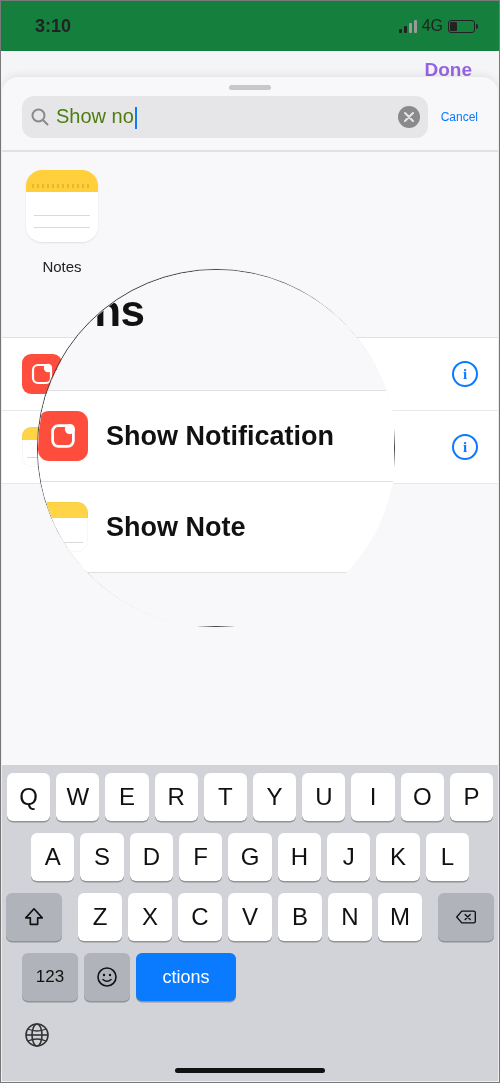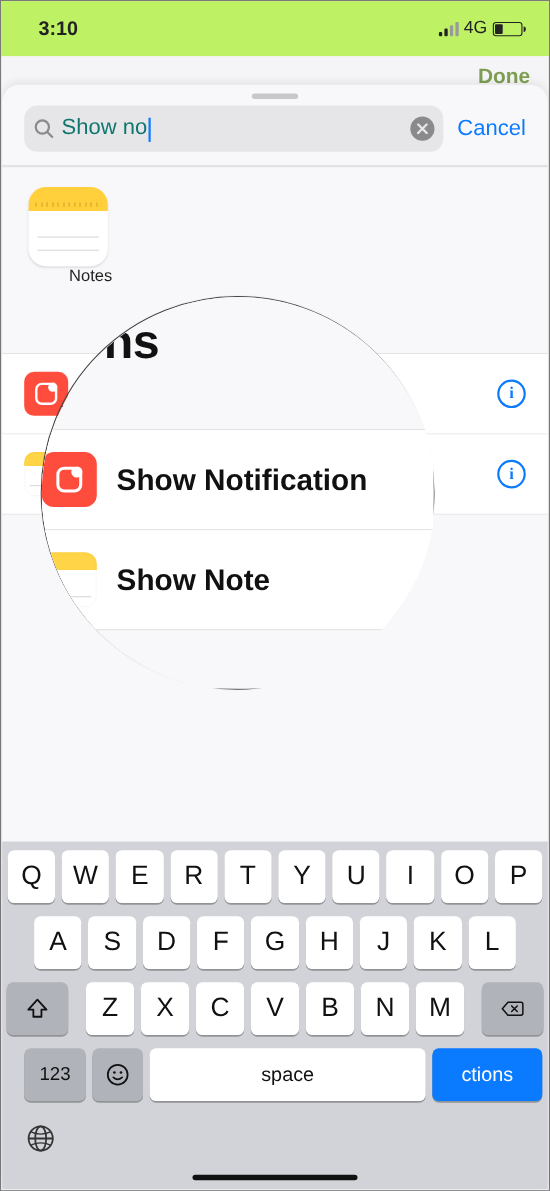--- a/index.html
+++ b/index.html
@@ -1,50 +1,50 @@
 <!DOCTYPE html>
 <html><head>
 <meta charset="utf-8">
 <style>
     * { margin: 0; padding: 0; box-sizing: border-box; -webkit-font-smoothing: antialiased; }
     html, body { width: 500px; height: 1083px; font-family: -apple-system, "Helvetica Neue", Arial, sans-serif; background: #c8c8c8; overflow: hidden; position: relative; }
     .phone-frame { position: absolute; left:0; top:0; right:0; bottom:0; background:#f5f5f7; border:1px solid #7a7a7a;}
     
-    .status-bar { height: 50px; background: #bef264; display:flex; align-items:center; justify-content:space-between; padding:0 24px 0 34px; font-size:18px; font-weight:600; color:#222;}
+    .status-bar { height: 50px; background: #15803d; display:flex; align-items:center; justify-content:space-between; padding:0 24px 0 34px; font-size:18px; font-weight:600; color:#222;}
     .status-right { display:flex; align-items:center; gap:5px;}
     .cell-bars { display:flex; align-items:flex-end; gap:2px; height:13px;}
     .cell-bars span{ width:3px; background:#9a9a9a; border-radius:1px;}
     .cell-bars span:nth-child(1){height:4px;background:#222;}
     .cell-bars span:nth-child(2){height:7px;background:#222;}
     .cell-bars span:nth-child(3){height:10px;}
     .cell-bars span:nth-child(4){height:13px;}
     .network-label{font-size:16px; font-weight:500;}
     .battery{ width:27px; height:13px; border:1.5px solid #222; border-radius:3px; position:relative;}
     .battery::after{content:""; position:absolute; right:-4px; top:3px; width:2px; height:5px; background:#222; border-radius:0 2px 2px 0;}
     .battery-inner{ position:absolute; left:1px; top:1px; bottom:1px; width:28%; background:#222; border-radius:1px;}
     
-    .done-ghost{ position:absolute; right:17px; top:58px; color:#4d7c0f; font-weight:600; font-size:19px; opacity:0.7;}
+    .done-ghost{ position:absolute; right:27px; top:58px; color:#6d28d9; font-weight:600; font-size:19px; opacity:0.7;}
     
     .sheet{ position:absolute; left:1px; right:1px; top:76px; bottom:1px; background:#f8f8fa; border-top-left-radius:16px; border-top-right-radius:16px; display:flex; flex-direction:column; box-shadow: 0 -2px 8px rgba(0,0,0,0.08);}
     .grabber{ width:42px; height:5px; background:#c8c8c8; border-radius:3px; margin:8px auto 6px;}
     .search-row{ display:flex; align-items:center; gap:13px; padding:0 20px 12px 20px;}
     .search-field{ flex:1; height:42px; background:#e6e6e9; border-radius:12px; display:flex; align-items:center; padding:0 8px; gap:6px;}
     .clear-btn{ width:22px; height:22px; border-radius:50%; background:#8a8a8d; display:flex; align-items:center; justify-content:center; color:#e6e6e9; font-size:13px; flex-shrink:0;}
-    .cancel-link{ color:#0a7aff; font-size:20px;}
+    .cancel-link{ color:#0a7aff; font-size:12px;}
     .divider{ height:1px; background:#e1e1e4;}
     .content{ flex:1; overflow:hidden; position:relative;}
     .section-header{ font-size:24px; font-weight:700; padding:22px 20px 20px; color:#111;}
     .apps-row{ padding:0 20px 14px;}
     .app-tile{ width:80px; text-align:center;}
     .app-icon-notes{ width:72px; height:72px; border-radius:16px; background: linear-gradient(#ffd03c 0%, #ffd03c 30%, #fff 30%, #fff 100%); box-shadow:0 1px 2px rgba(0,0,0,0.1); position:relative; margin:0 auto;}
     .app-icon-notes::before, .app-icon-notes::after{content:"";position:absolute;left:8px;right:8px;height:1px;background:#d9d9d9;}
     .app-icon-notes::before{bottom:14px;}
     .app-icon-notes::after{bottom:26px;}
     .notes-texture{position:absolute;top:14px;left:6px;right:6px;height:4px;background:repeating-linear-gradient(90deg,#e6b82f 0 2px, transparent 2px 5px);}
-    .app-name{ font-size:15px; color:#222; margin-top:0;text-align:right;}
+    .app-name{ font-size:15px; color:#222; margin-top:16px;}
     .section-header-big{ font-size:38px; font-weight:800; padding:4px 20px; color:#111; letter-spacing:-0.5px;}
     .list{ border-top:1px solid #e1e1e4; background:#fff;}
     .list-row{ display:flex; align-items:center; gap:16px; padding:16px 20px; border-bottom:1px solid #e8e8eb; background:#fff; position:relative;}
     .row-icon{ width:40px; height:40px; border-radius:9px; flex-shrink:0; display:flex; align-items:center;justify-content:center;}
     .row-icon.red{ background:#ff4d3d;}
     .row-icon.notes-small{background: linear-gradient(#ffd547 0%, #ffd547 32%, #fff 32%, #fff 100%); position:relative; box-shadow:inset 0 0 0 1px rgba(0,0,0,0.03);}
     .row-icon.notes-small::after{content:"";position:absolute;left:5px;right:5px;bottom:9px;height:1px;background:#d9d9d9;}
     .row-label{ font-size:24px; font-weight:650; color:#111; flex:1;}
     .info-btn{ width:26px; height:26px; border:2px solid #0a7aff; color:#0a7aff; border-radius:50%; display:flex; align-items:center; justify-content:center; font-family: Georgia, serif; font-weight:bold; font-size:15px; flex-shrink:0;}
     
@@ -100,21 +100,21 @@
   <div class="sheet">
     <div class="grabber"></div>
 
     <div class="search-row">
       <div class="search-field">
         <svg width="20" height="20" viewBox="0 0 20 20" fill="none">
             <circle cx="8.5" cy="8.5" r="6" stroke="#8a8a8d" stroke-width="2"></circle>
             <line x1="13.2" y1="13.2" x2="17.5" y2="17.5" stroke="#8a8a8d" stroke-width="2" stroke-linecap="round"></line>
           </svg>
         <div style="flex:1;position:relative;">
-          <span style="font-size:20px;color:#0f766e;">Show no</span><span class="cursor"></span>
+          <span style="font-size:20px;color:#4d7c0f;">Show no</span><span class="cursor"></span>
         </div>
         <div class="clear-btn">
           <svg width="10" height="10" viewBox="0 0 10 10">
               <path d="M1 1 L9 9 M9 1 L1 9" stroke="#e6e6e9" stroke-width="2" stroke-linecap="round"></path>
             </svg>
         </div>
       </div>
       <span class="cancel-link">Cancel</span>
     </div>
     <div class="divider"></div>
@@ -200,21 +200,20 @@
       <div class="bottom-row">
         <div class="key num">123</div>
         <div class="key emoji">
           <svg width="24" height="24" viewBox="0 0 24 24" fill="none">
               <circle cx="12" cy="12" r="9" stroke="#111" stroke-width="1.6"></circle>
               <circle cx="9" cy="10" r="1.2" fill="#111"></circle>
               <circle cx="15" cy="10" r="1.2" fill="#111"></circle>
               <path d="M8 14.5 Q12 18 16 14.5" stroke="#111" stroke-width="1.6" fill="none" stroke-linecap="round"></path>
             </svg>
         </div>
-        <div class="key space">space</div>
         <div class="key search">ctions</div>
       </div>
       <div class="kb-extras">
         <span class="globe">
           <svg width="28" height="28" viewBox="0 0 28 28" fill="none">
               <circle cx="14" cy="14" r="11" stroke="#333" stroke-width="1.6"></circle>
               <ellipse cx="14" cy="14" rx="5" ry="11" stroke="#333" stroke-width="1.6"></ellipse>
               <line x1="3" y1="14" x2="25" y2="14" stroke="#333" stroke-width="1.6"></line>
               <path d="M5 8 Q14 12 23 8 M5 20 Q14 16 23 20" stroke="#333" stroke-width="1.3" fill="none"></path>
             </svg>

